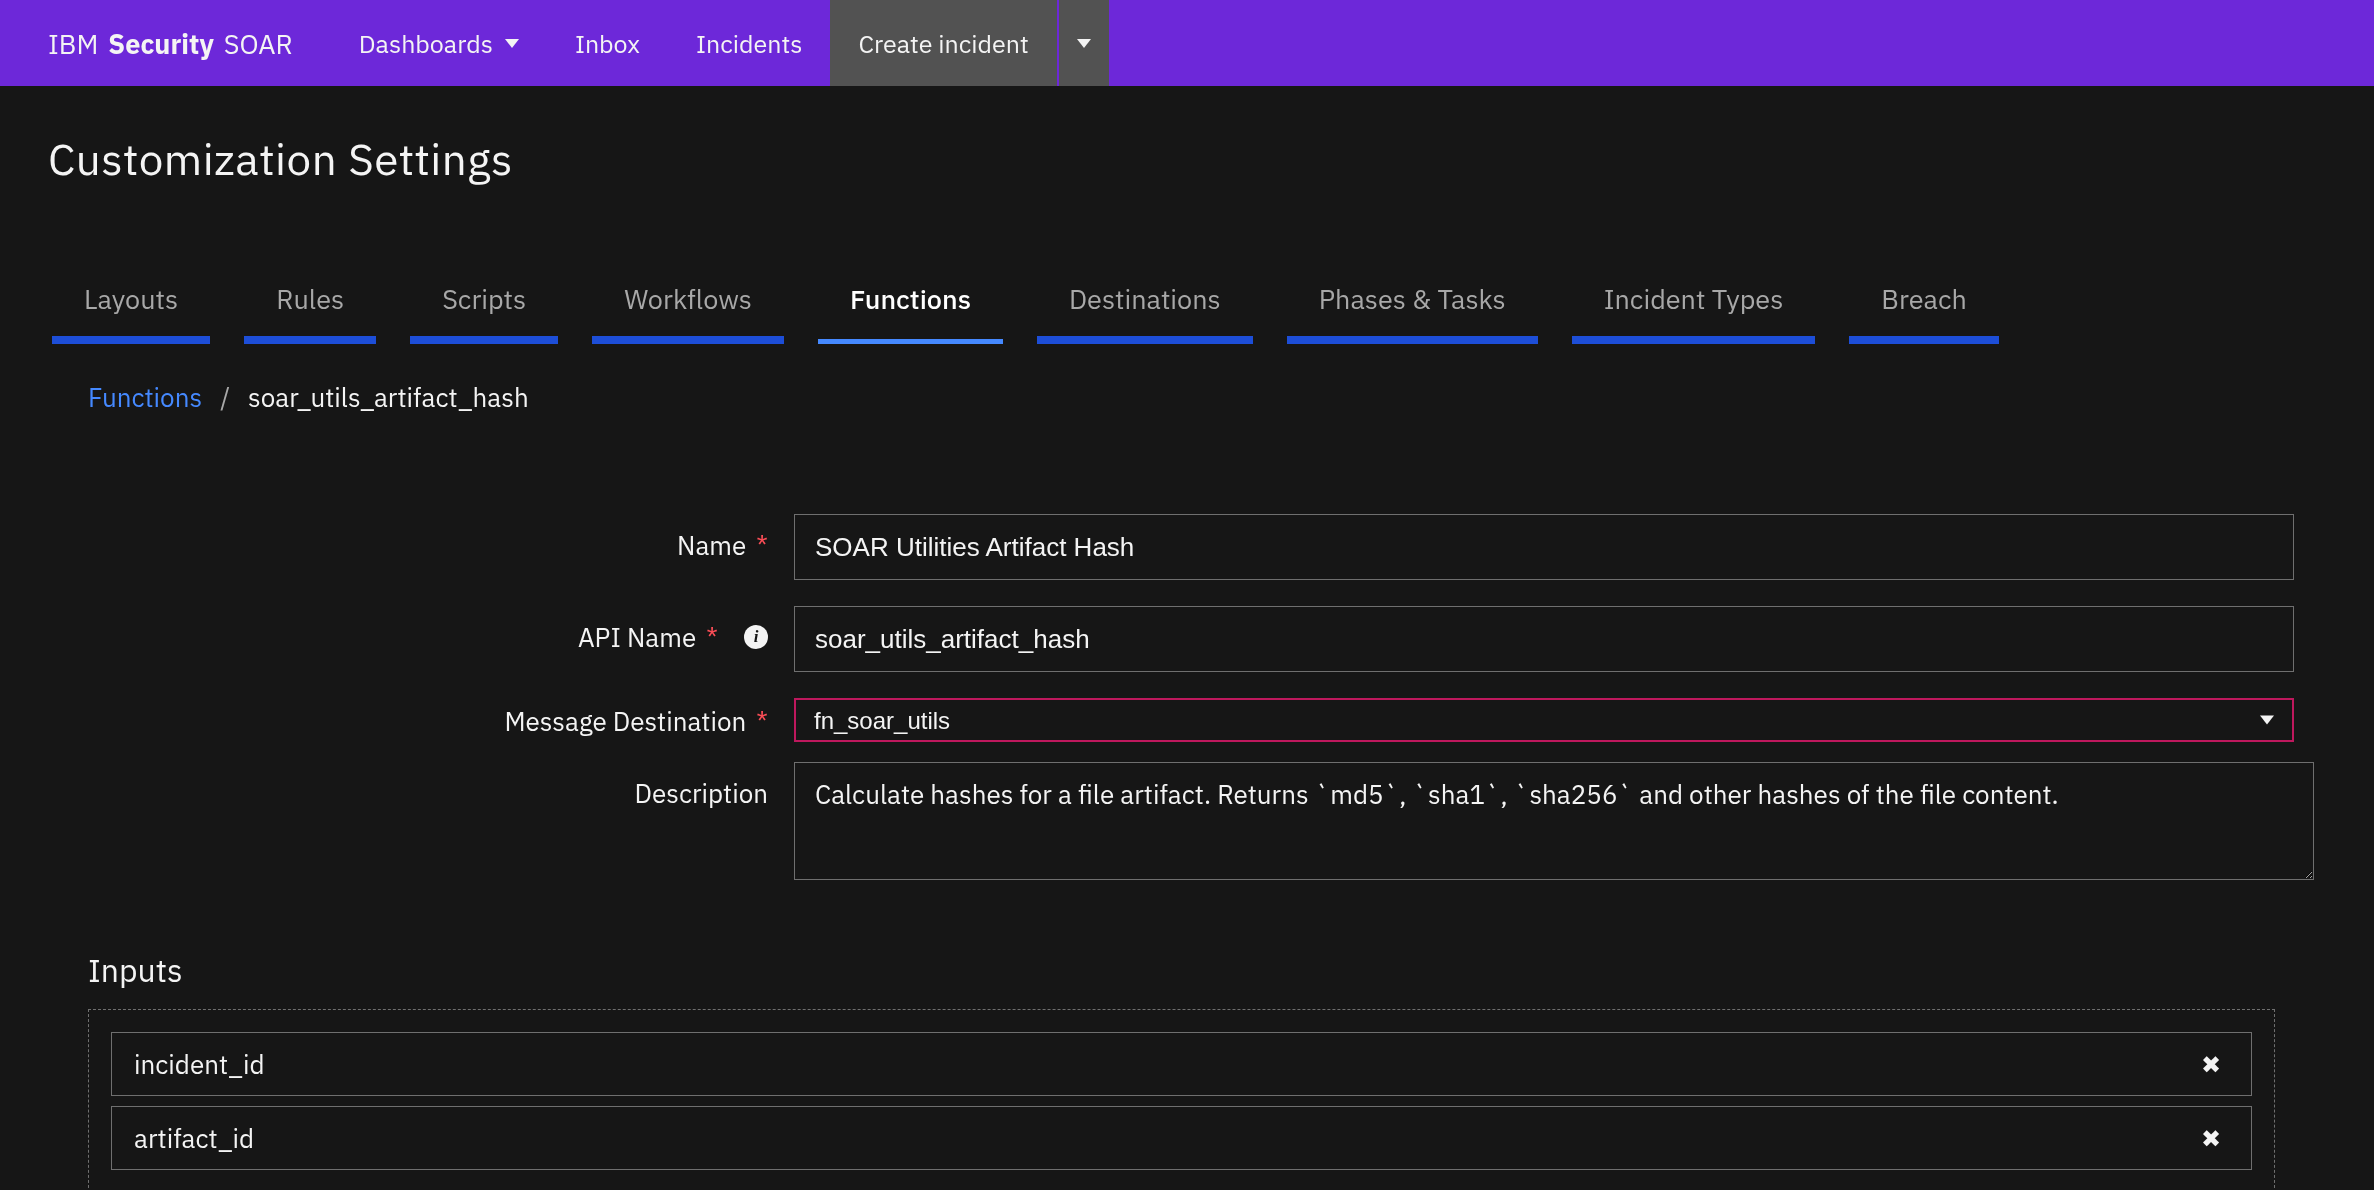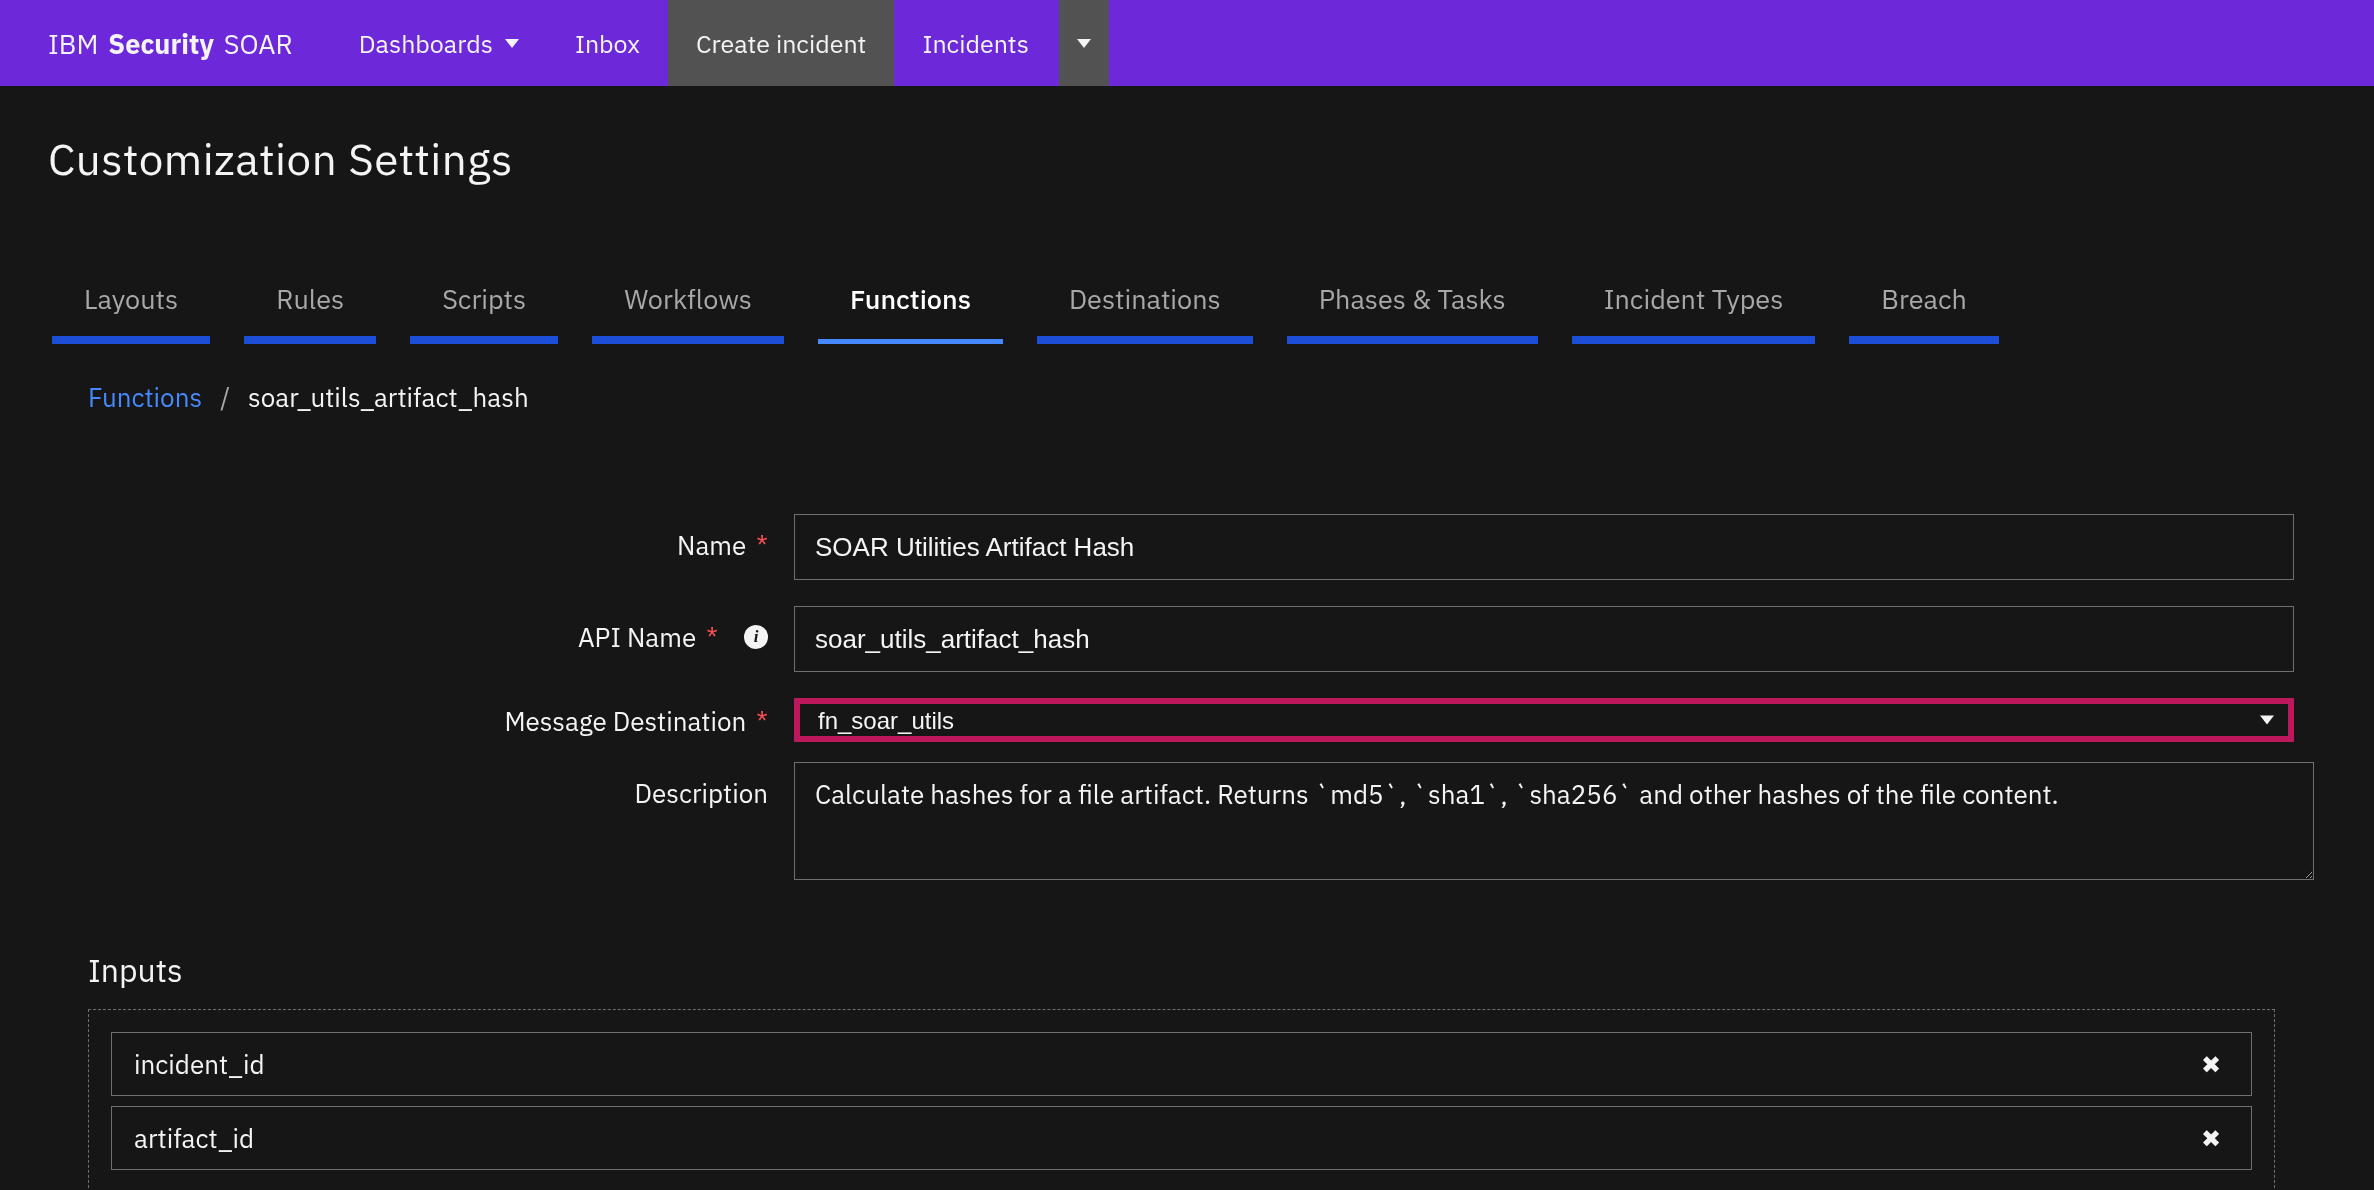--- a/index.html
+++ b/index.html
@@ -151,21 +151,21 @@
     outline: none;
   }
   .select-wrap {
     position: relative;
     width: 1500px;
   }
   .select {
     width: 100%;
     height: 44px;
     background: #161616;
-    border: 6px solid #be185d;
+    border: 2px solid #be185d;
     color: #f4f4f4;
     font-size: 24px;
     padding: 0 40px 0 18px;
     appearance: none;
     outline: none;
     cursor: pointer;
   }
   .select-caret {
     position: absolute;
     right: 20px; top: 50%;
@@ -228,25 +228,25 @@
     <span class="soar">SOAR</span>
   </div>
 
   <div class="nav-item">
     <span>Dashboards</span>
     <span class="caret-down"></span>
   </div>
   <div class="nav-item">
     <span>Inbox</span>
   </div>
+  <div class="nav-item">
+    <span>Incidents</span>
+  </div>
   <div class="nav-item active">
     <span>Create incident</span>
-  </div>
-  <div class="nav-item">
-    <span>Incidents</span>
   </div>
   <div class="nav-split-right">
     <span class="caret-down"></span>
   </div>
 </div>
 
 <h1 class="page-title">Customization Settings</h1>
 
 <div class="tabs">
   <div class="tab">Layouts</div>

